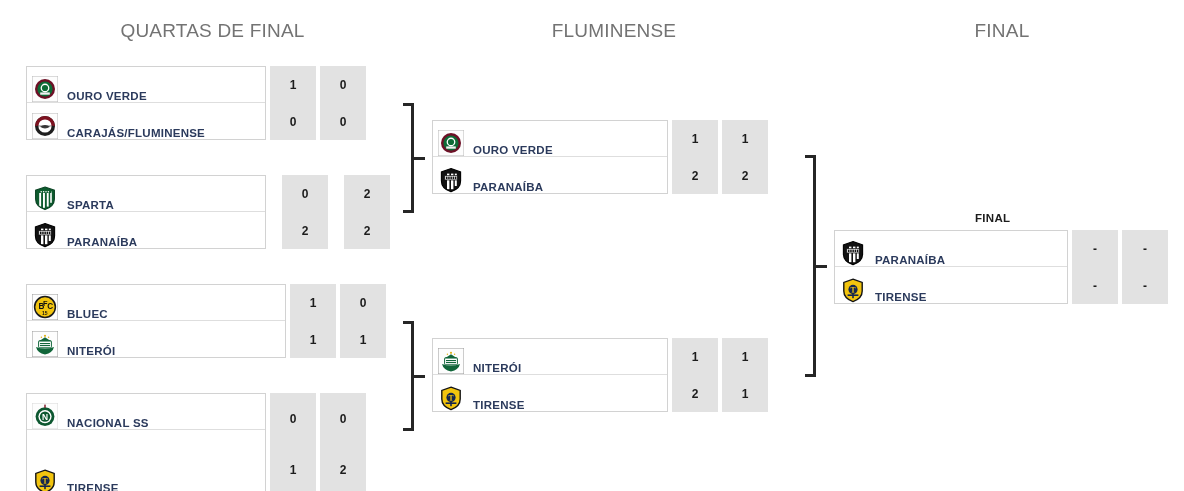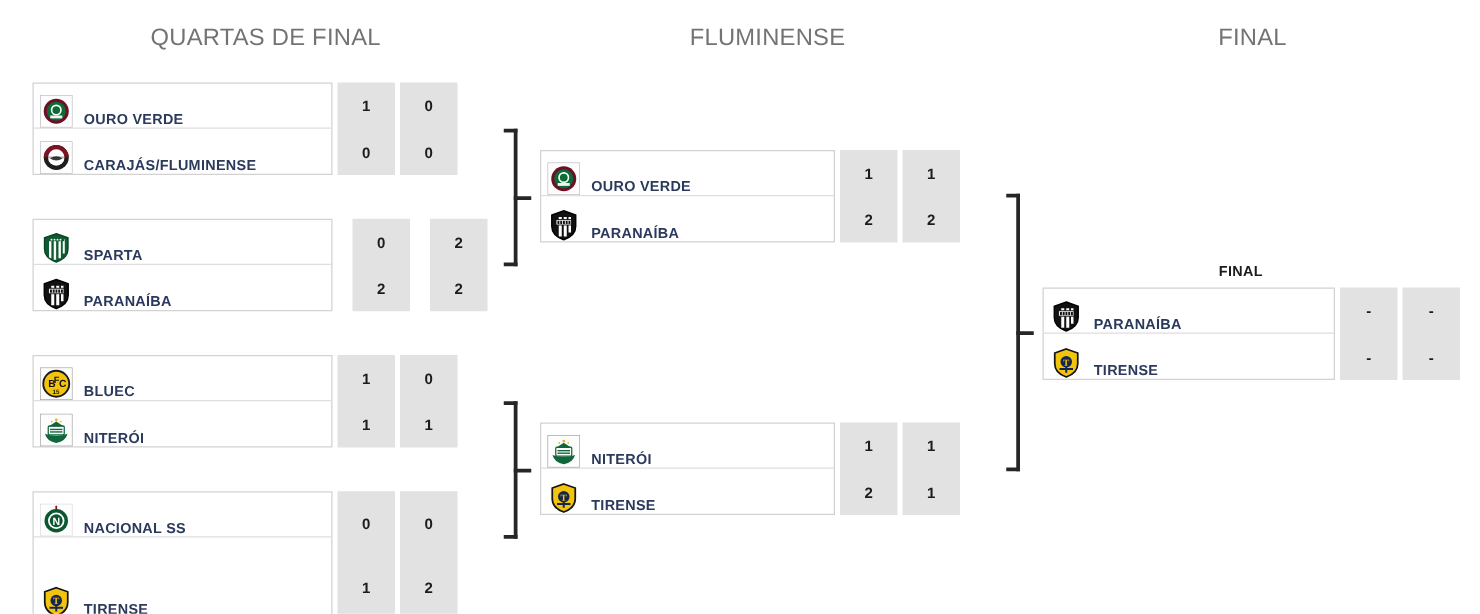--- a/index.html
+++ b/index.html
@@ -275,21 +275,21 @@
     <div class="score-cell">0</div>
     <div class="score-cell">2</div>
   </div>
   <div class="score-col">
     <div class="score-cell">2</div>
     <div class="score-cell">2</div>
   </div>
 </div>
 
 <div class="match" id="m-qf3" style="left:26px; top:284px;">
-  <div class="match-teams" style="width:240px;">
+  <div class="match-teams" style="width:260px;">
     <div class="team-row">
       <span class="crest">
           <svg viewBox="0 0 26 26">
             <use href="#crest-bluec"></use>
           </svg>
         </span>
       <span class="team-name">BLUEC</span>
     </div>
     <div class="team-row">
       <span class="crest">

